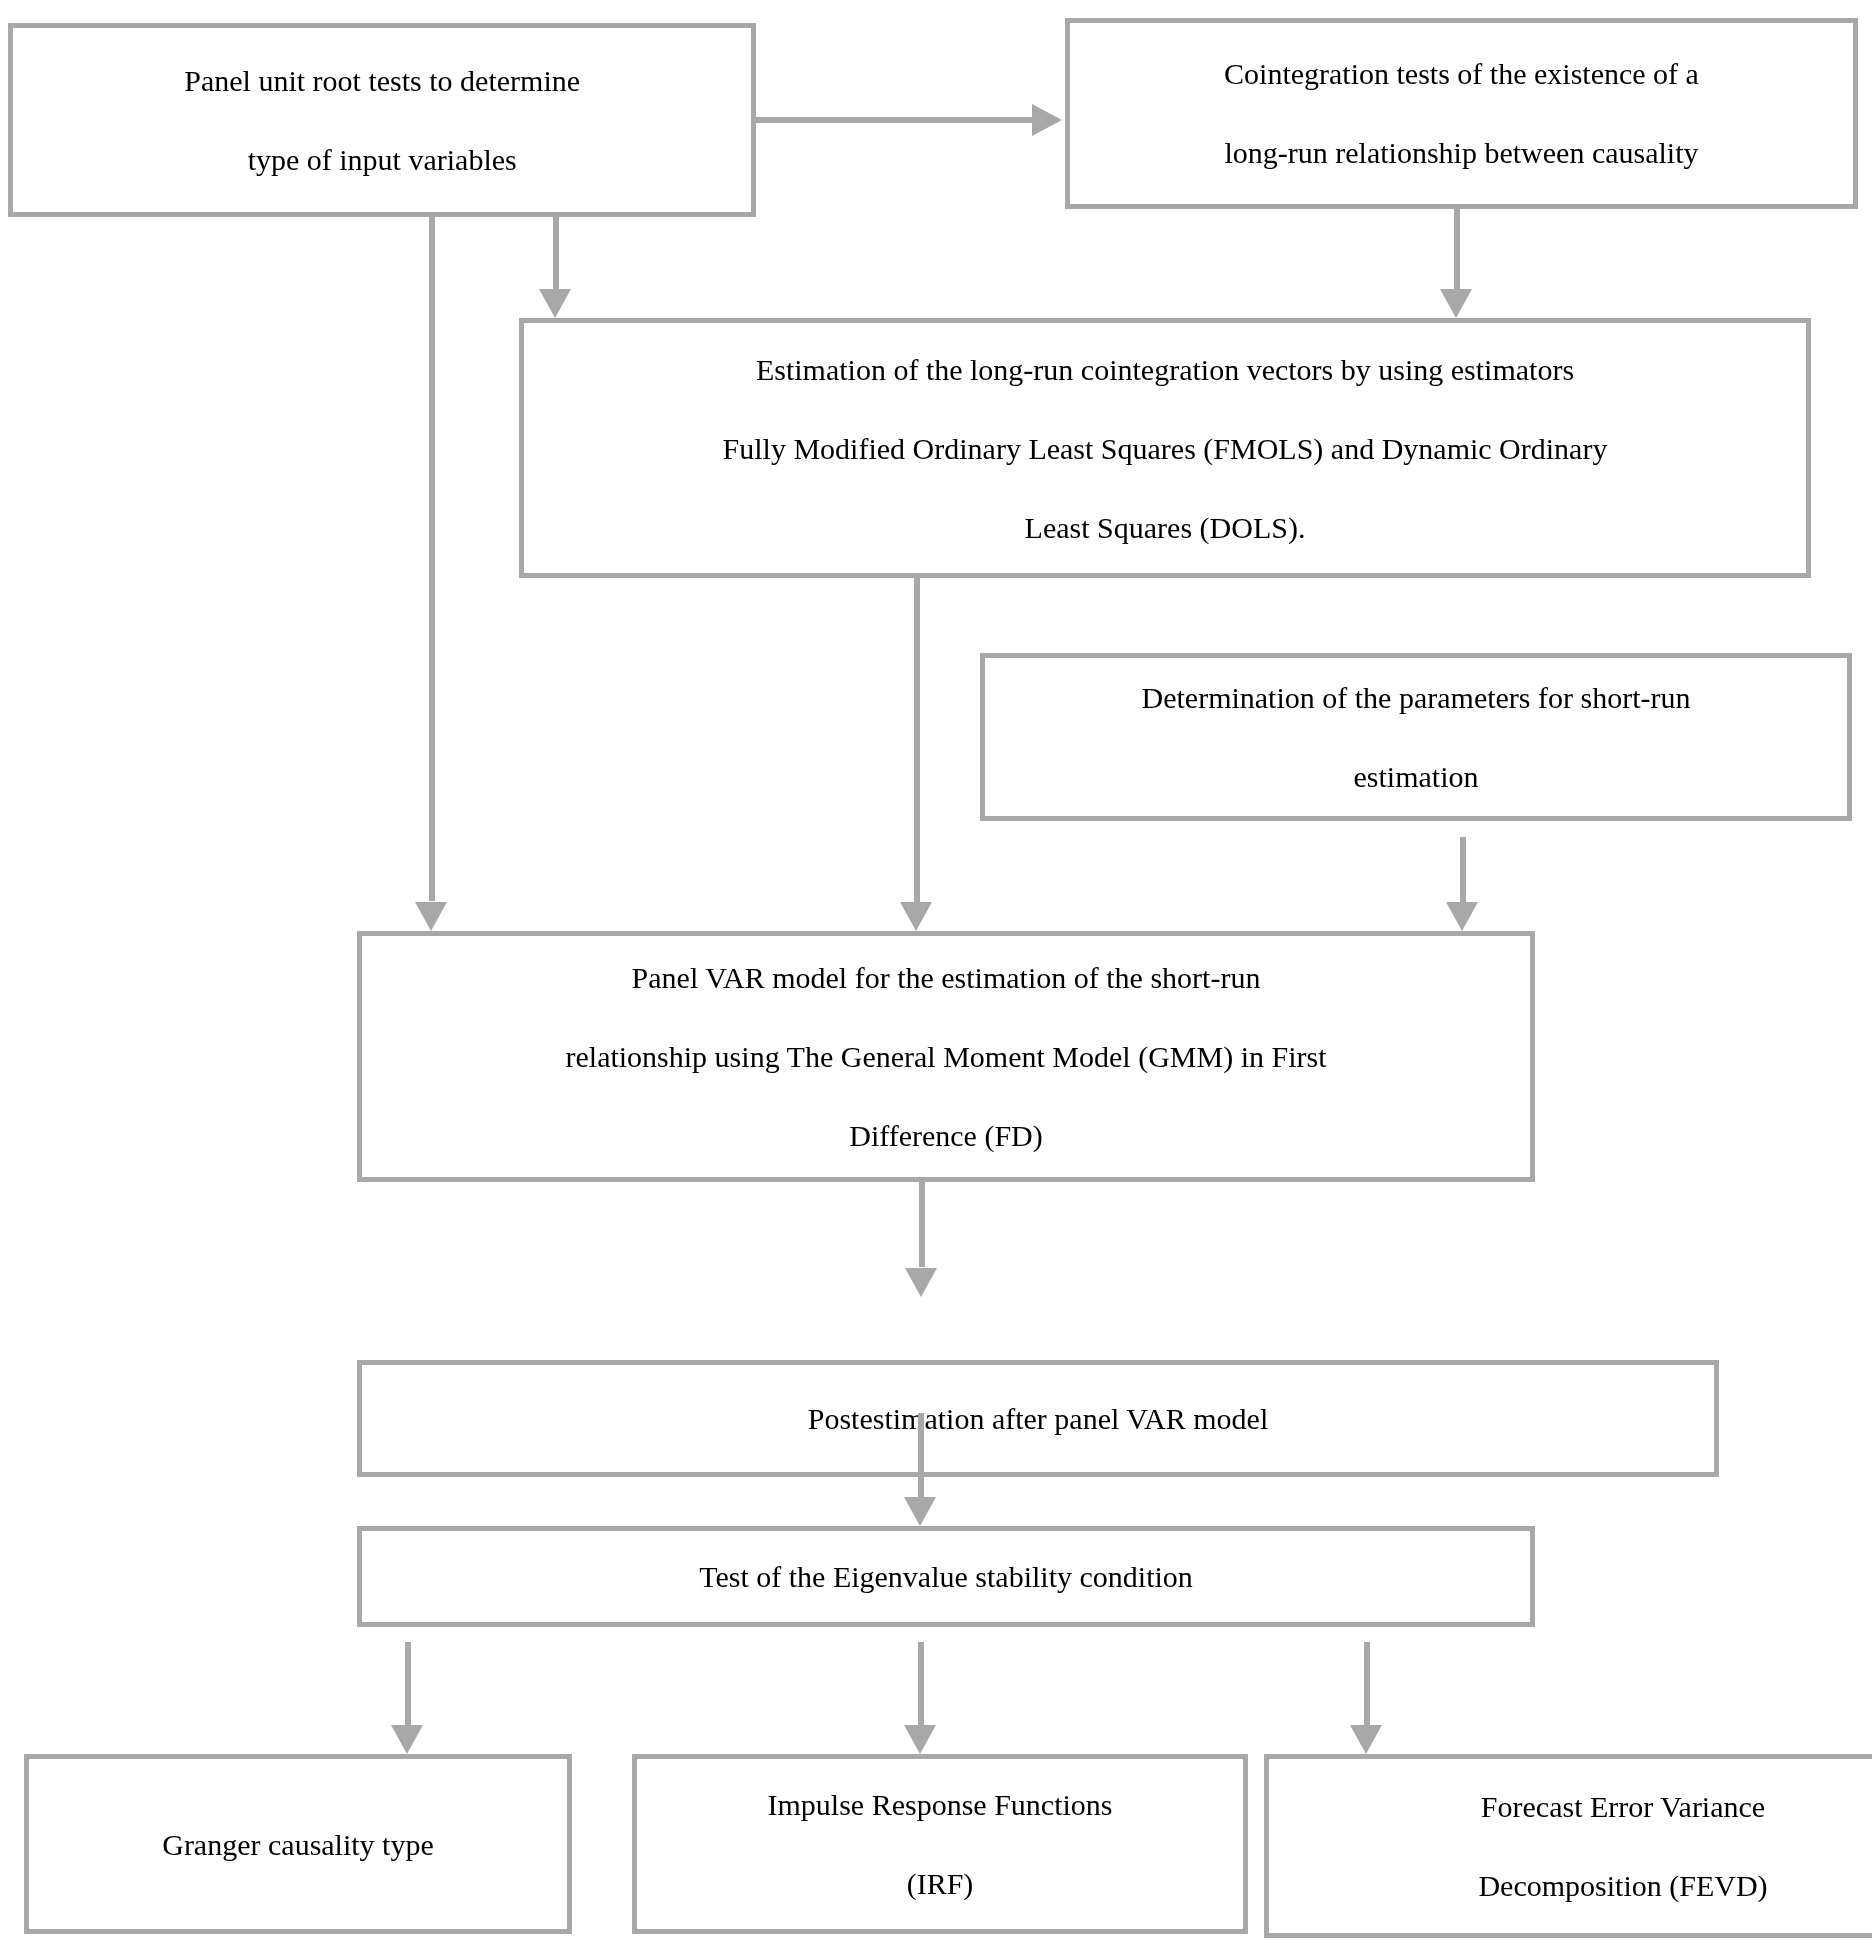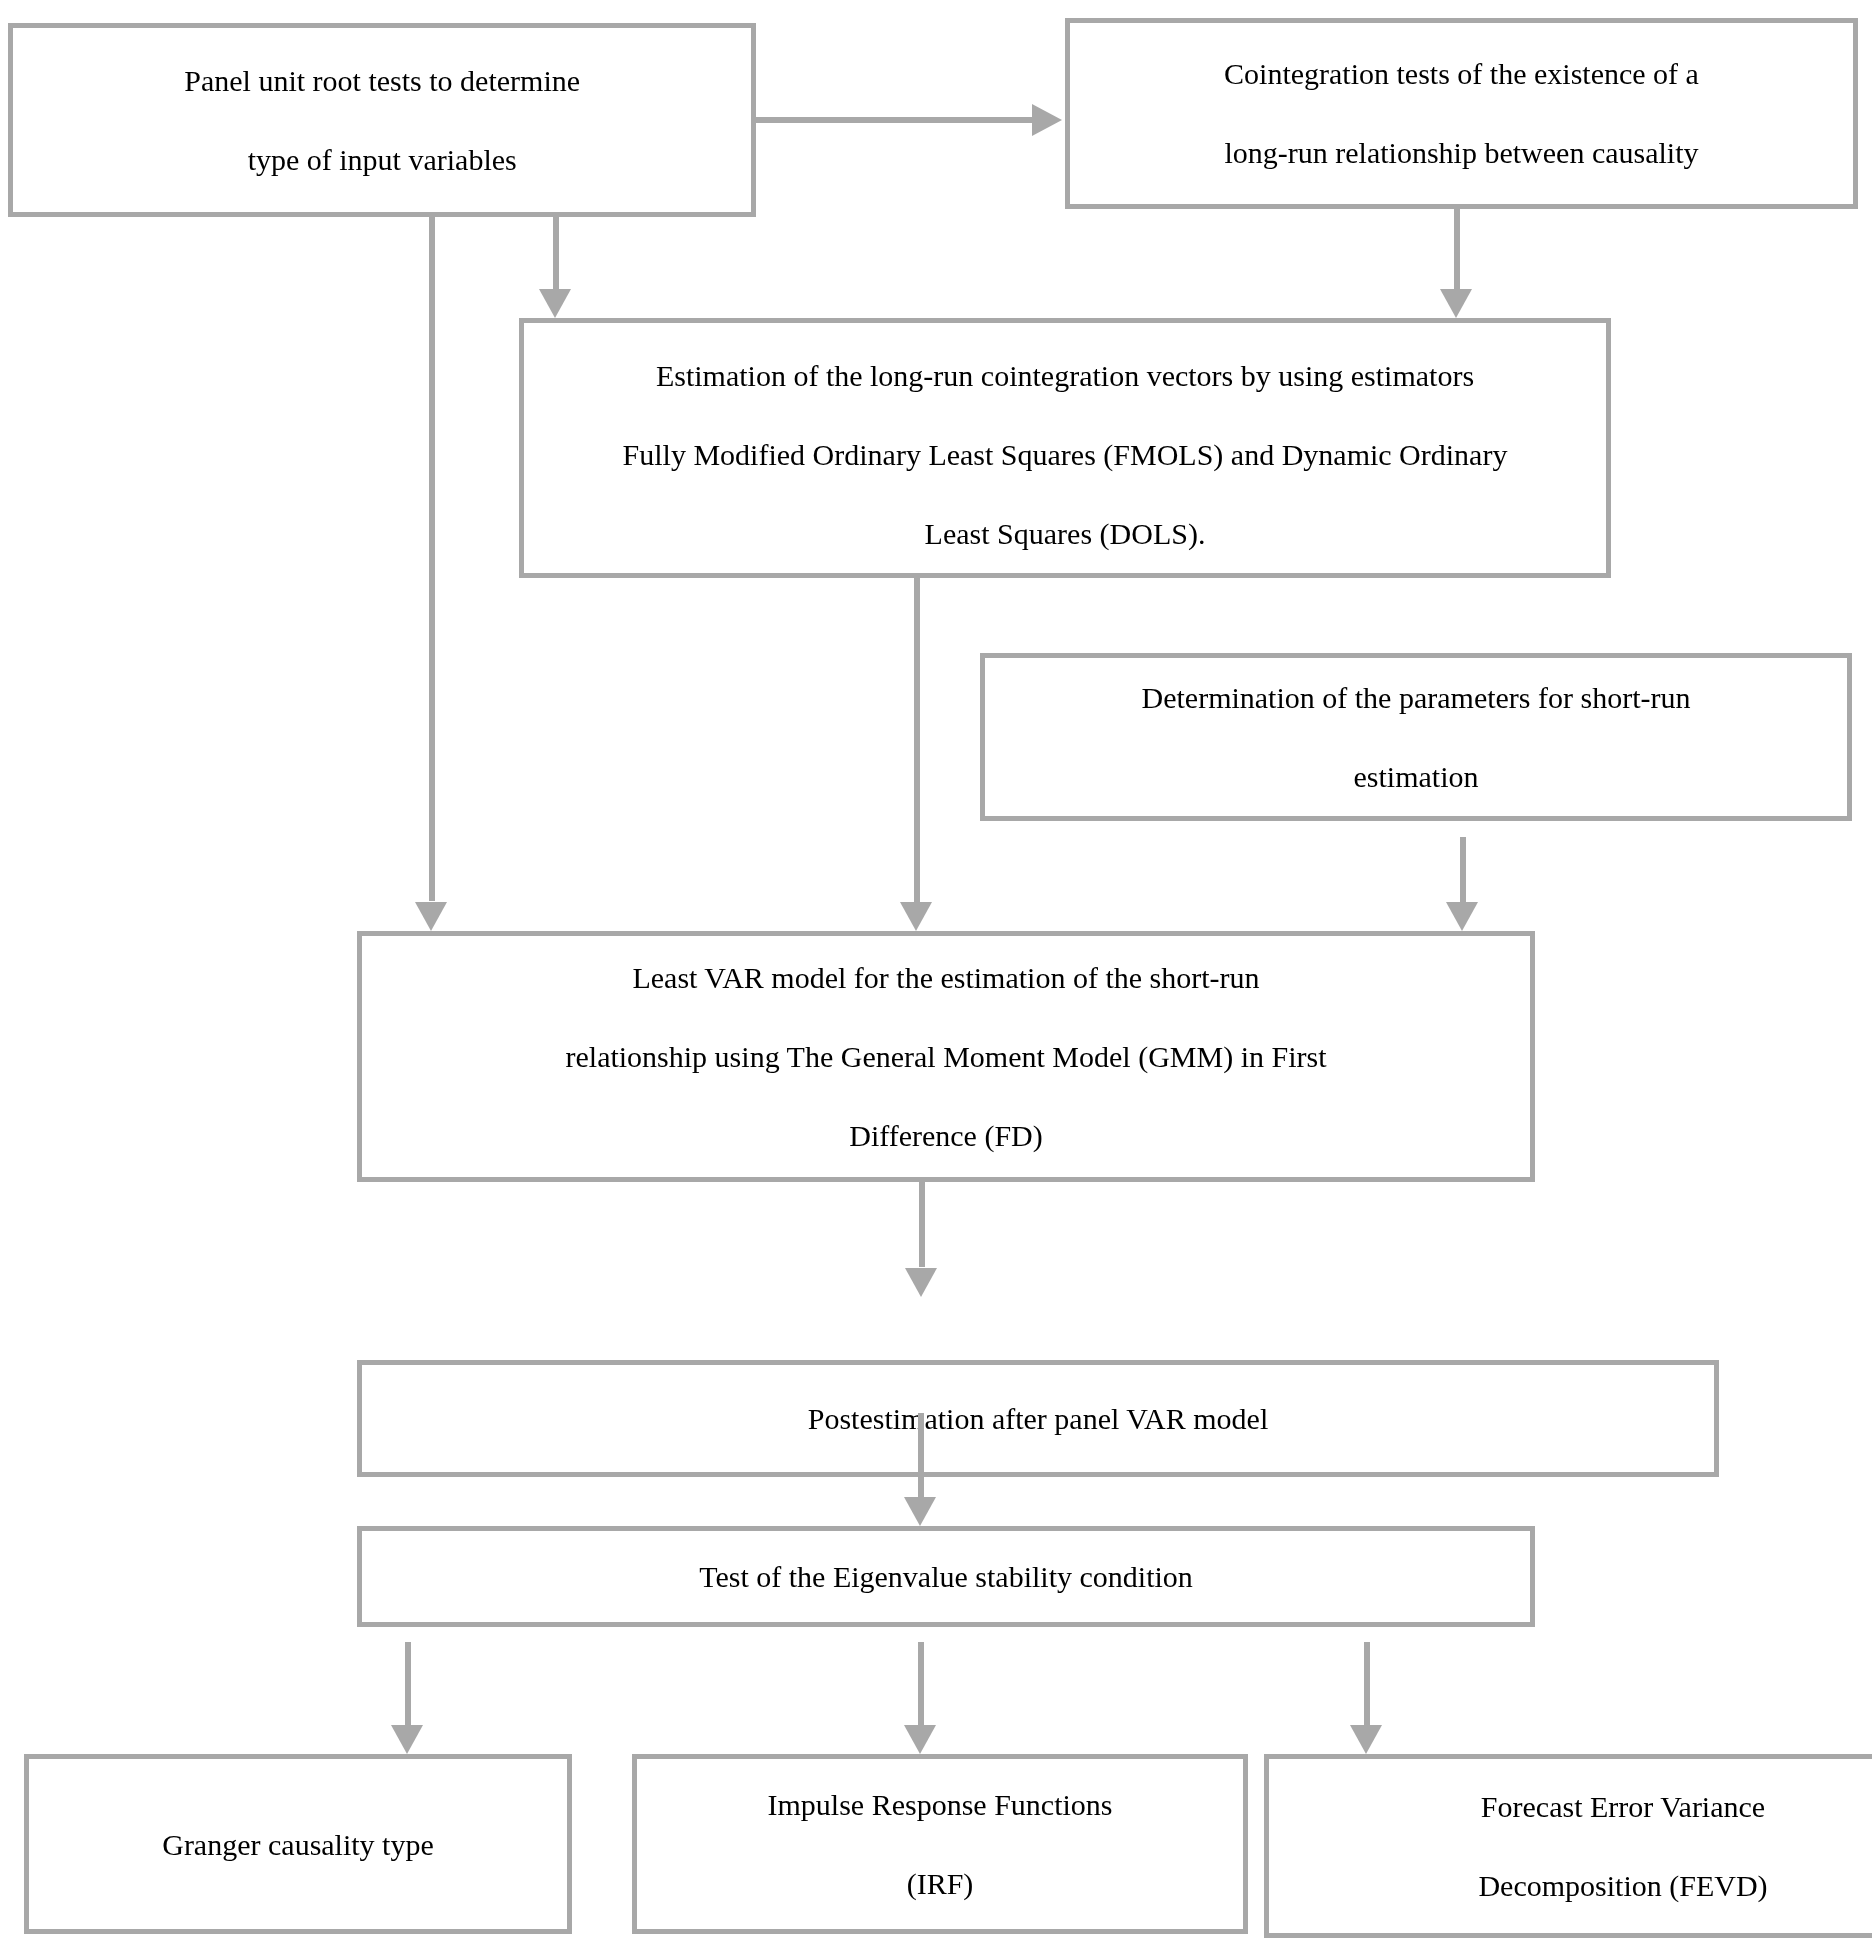--- a/index.html
+++ b/index.html
@@ -69,33 +69,33 @@
   <div class="box" style="left:8.2px; top:23.4px; width:748px; height:194px;">
     <span class="box-text">Panel unit root tests to determine
 type of input variables</span>
   </div>
 
   <div class="box" style="left:1065px; top:17.7px; width:793px; height:191px;">
     <span class="box-text">Cointegration tests of the existence of a
 long-run relationship between causality</span>
   </div>
 
-  <div class="box" style="left:519px; top:318px; width:1092px; height:260px;align-items:flex-end;">
+  <div class="box" style="left:519px; top:318px; width:1292px; height:260px;">
     <span class="box-text">Estimation of the long-run cointegration vectors by using estimators
 Fully Modified Ordinary Least Squares (FMOLS) and Dynamic Ordinary
 Least Squares (DOLS).</span>
   </div>
 
   <div class="box" style="left:980px; top:653px; width:872px; height:168px;">
     <span class="box-text">Determination of the parameters for short-run
 estimation</span>
   </div>
 
   <div class="box" style="left:357px; top:931px; width:1178px; height:251px;">
-    <span class="box-text">Least VAR model for the estimation of the short-run
+    <span class="box-text">Panel VAR model for the estimation of the short-run
 relationship using The General Moment Model (GMM) in First
 Difference (FD)</span>
   </div>
 
   <div class="box" style="left:357px; top:1360px; width:1362px; height:117px;font-family:Liberation Serif, serif;">
     <span class="box-text">Postestimation after panel VAR model</span>
   </div>
 
   <div class="box" style="left:357px; top:1526px; width:1178px; height:101px;">
     <span class="box-text">Test of the Eigenvalue stability condition</span>

